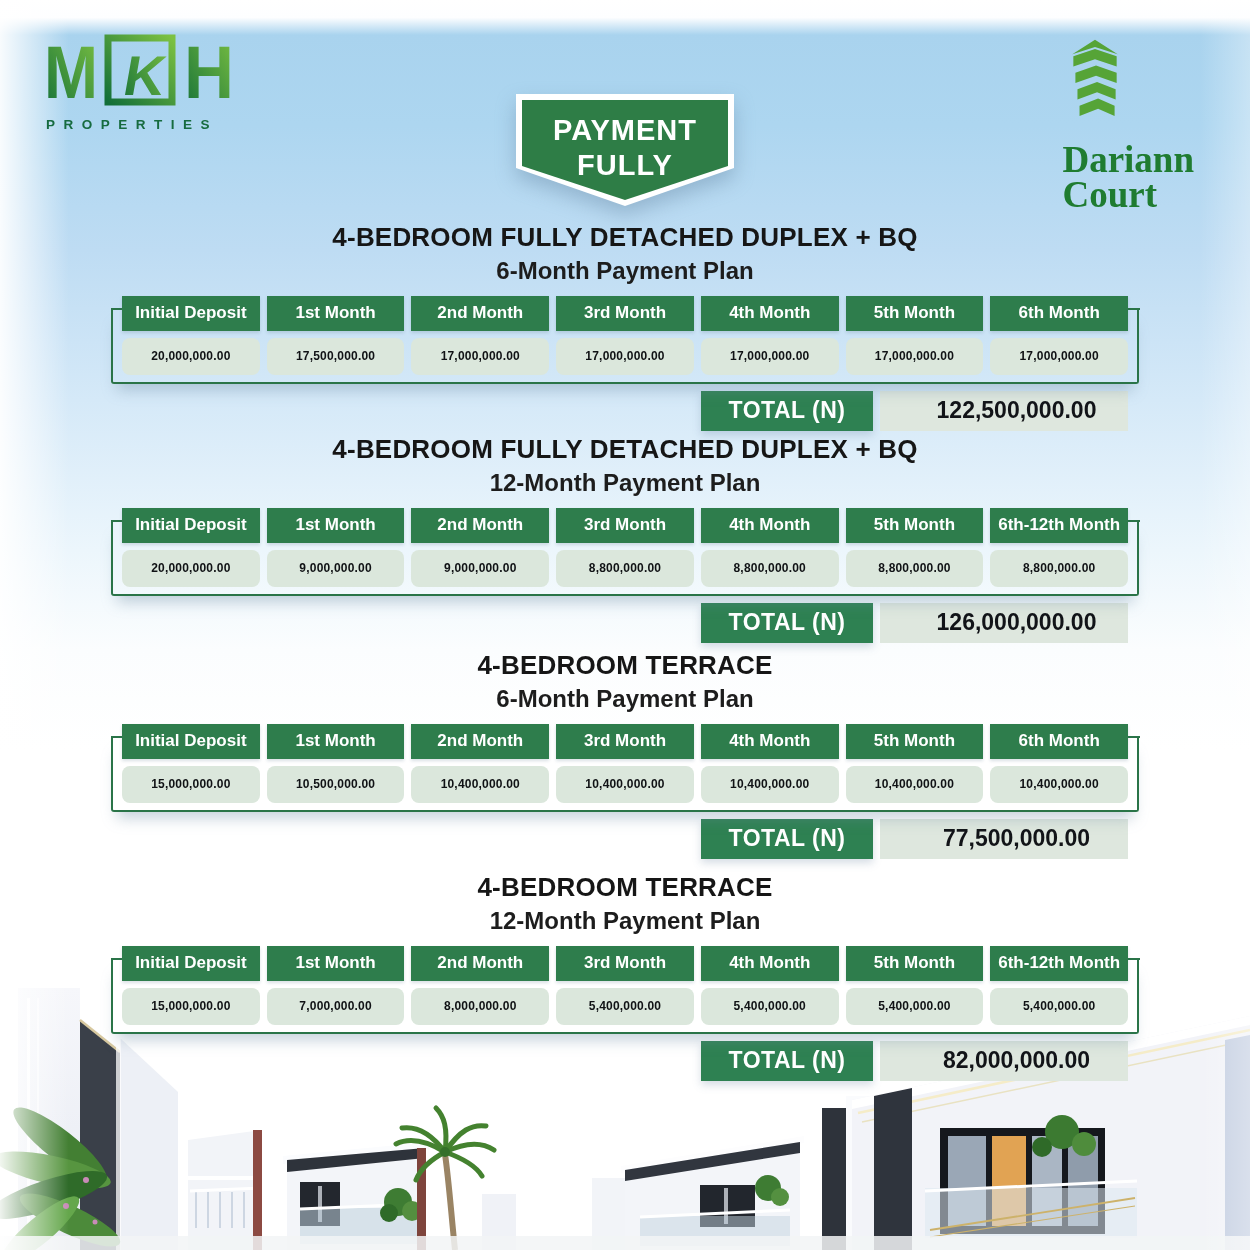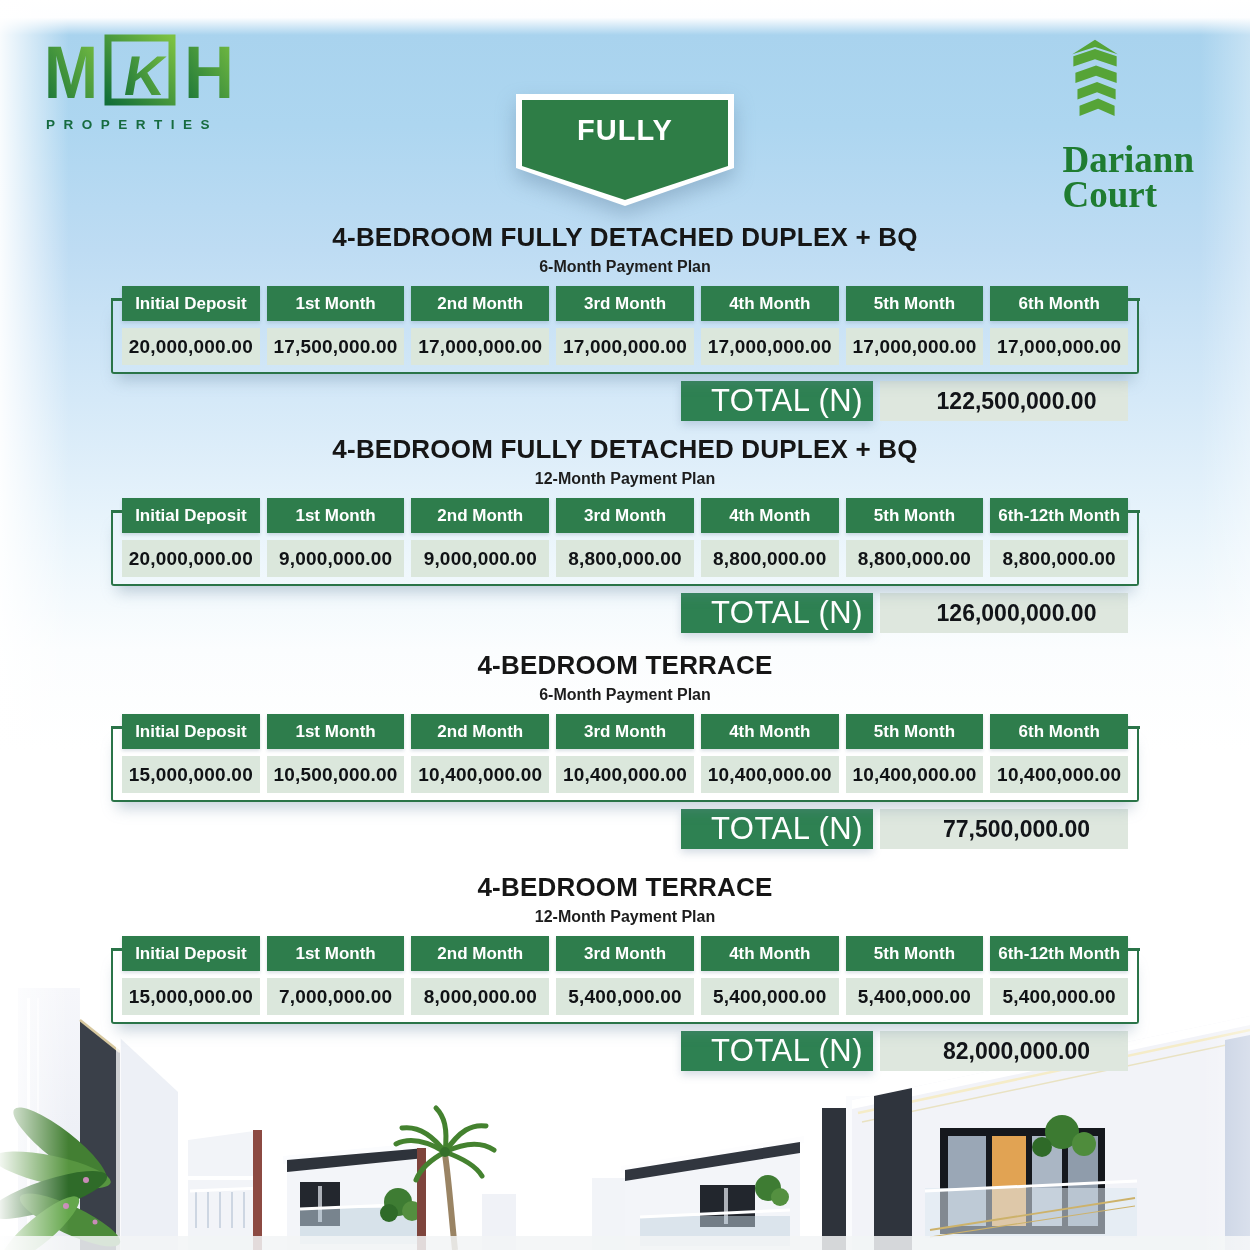--- a/index.html
+++ b/index.html
@@ -23,40 +23,40 @@
     clip-path:polygon(0 0,100% 0,100% 66%,50% 100%,0 66%);
     text-align:center; padding-top:13px; box-sizing:border-box;
     font-weight:bold; font-size:29px; line-height:1.22; letter-spacing:1px; }
 
   .dariann { position:absolute; right:56px; top:38px; display:flex; align-items:flex-start; gap:10px; z-index:3;flex-direction:column; }
   .dariann-text { font-family:"Liberation Serif",serif; font-weight:bold; font-size:37px; line-height:.95; color:#1f7c31; margin-top:6px; }
 
   
   .plan { position:absolute; left:0; width:100%; text-align:center; z-index:2; }
   .plan h2 { margin:0; font-size:26px; line-height:1.2; font-weight:bold; color:#161616; letter-spacing:.2px; }
-  .plan .sub { margin-top:4px; font-size:16px; line-height:1.2; font-weight:600; color:#1d1d1d; }
+  .plan .sub { margin-top:4px; font-size:24px; line-height:1.2; font-weight:600; color:#1d1d1d; }
 
   .tbl { position:relative; width:1006px; margin:10px auto 0; }
   .bracket { position:absolute; left:-11px; right:-11px; top:12px; bottom:-9px;
     border:2.5px solid #2a7448; border-top:none; border-radius:0 0 3px 3px;
     box-shadow:0 12px 14px -6px rgba(110,140,165,.4); }
   .bracket::before,.bracket::after { content:""; position:absolute; top:0; width:13px; height:2.5px; background:#2a7448; }
   .bracket::before { left:-2.5px; } .bracket::after { right:-2.5px; }
 
   .row { position:relative; display:flex; gap:7px; }
   .row.head { height:35px; }
   .row.vals { height:37px; margin-top:7px; }
   .hcell { flex:1; background:#2e7d4c; color:#ffffff; font-size:17px; font-weight:bold;
     display:flex; align-items:center; justify-content:center; box-shadow:0 2px 3px rgba(90,120,140,.22); }
-  .vcell { flex:1; background:#dbe7dc; color:#101215; font-size:19px; font-weight:bold;
-    display:flex; align-items:center; justify-content:center; letter-spacing:.2px; white-space:nowrap; }
+  .vcell { flex:1; background:#dbe7dc; color:#101215; font-size:12px; font-weight:bold;
+    display:flex; align-items:center; justify-content:center; letter-spacing:.2px; white-space:nowrap;border-radius:8px; }
 
   .total-row { width:1006px; margin:16px auto 0; display:flex; justify-content:flex-end; gap:7px; }
-  .total-label { width:172px; height:40px; background:#2e8152; color:#ffffff; font-size:31px; font-weight:normal;
-    display:flex; align-items:center; justify-content:center; letter-spacing:.5px; box-shadow:0 4px 8px rgba(90,120,150,.25);padding-left:20px; }
+  .total-label { width:172px; height:40px; background:#2e8152; color:#ffffff; font-size:23px; font-weight:bold;
+    display:flex; align-items:center; justify-content:center; letter-spacing:.5px; box-shadow:0 4px 8px rgba(90,120,150,.25); }
   .total-value { width:223px; height:40px; background:#dee7de; color:#121418; font-size:23px; font-weight:bold;
     display:flex; align-items:center; justify-content:center;padding-left:25px; }
 
   
   #estate { position:absolute; left:0; bottom:0; width:1250px; height:270px; z-index:1; }
 </style>
 </head>
 <body>
 
 <div id="canvas">
@@ -77,20 +77,21 @@
         </g>
         <text x="140" y="64" font-size="74" textLength="50" lengthAdjust="spacingAndGlyphs">H</text>
       </g>
     </svg>
     <div class="mkh-sub">PROPERTIES</div>
   </div>
 
   <div class="badge-shadow">
     <div class="badge-outer">
       <div class="badge-inner">
+        <div>PAYMENT</div>
         <div>FULLY</div>
       </div>
     </div>
   </div>
 
   <div class="dariann">
     <svg width="66" height="88" viewBox="0 0 64 84">
       <g fill="#56a437">
         <polygon points="32,1 54,15 32,8 10,15"></polygon>
         <polygon points="11,17 32,10 53,17 53,27 32,20 11,27"></polygon>

